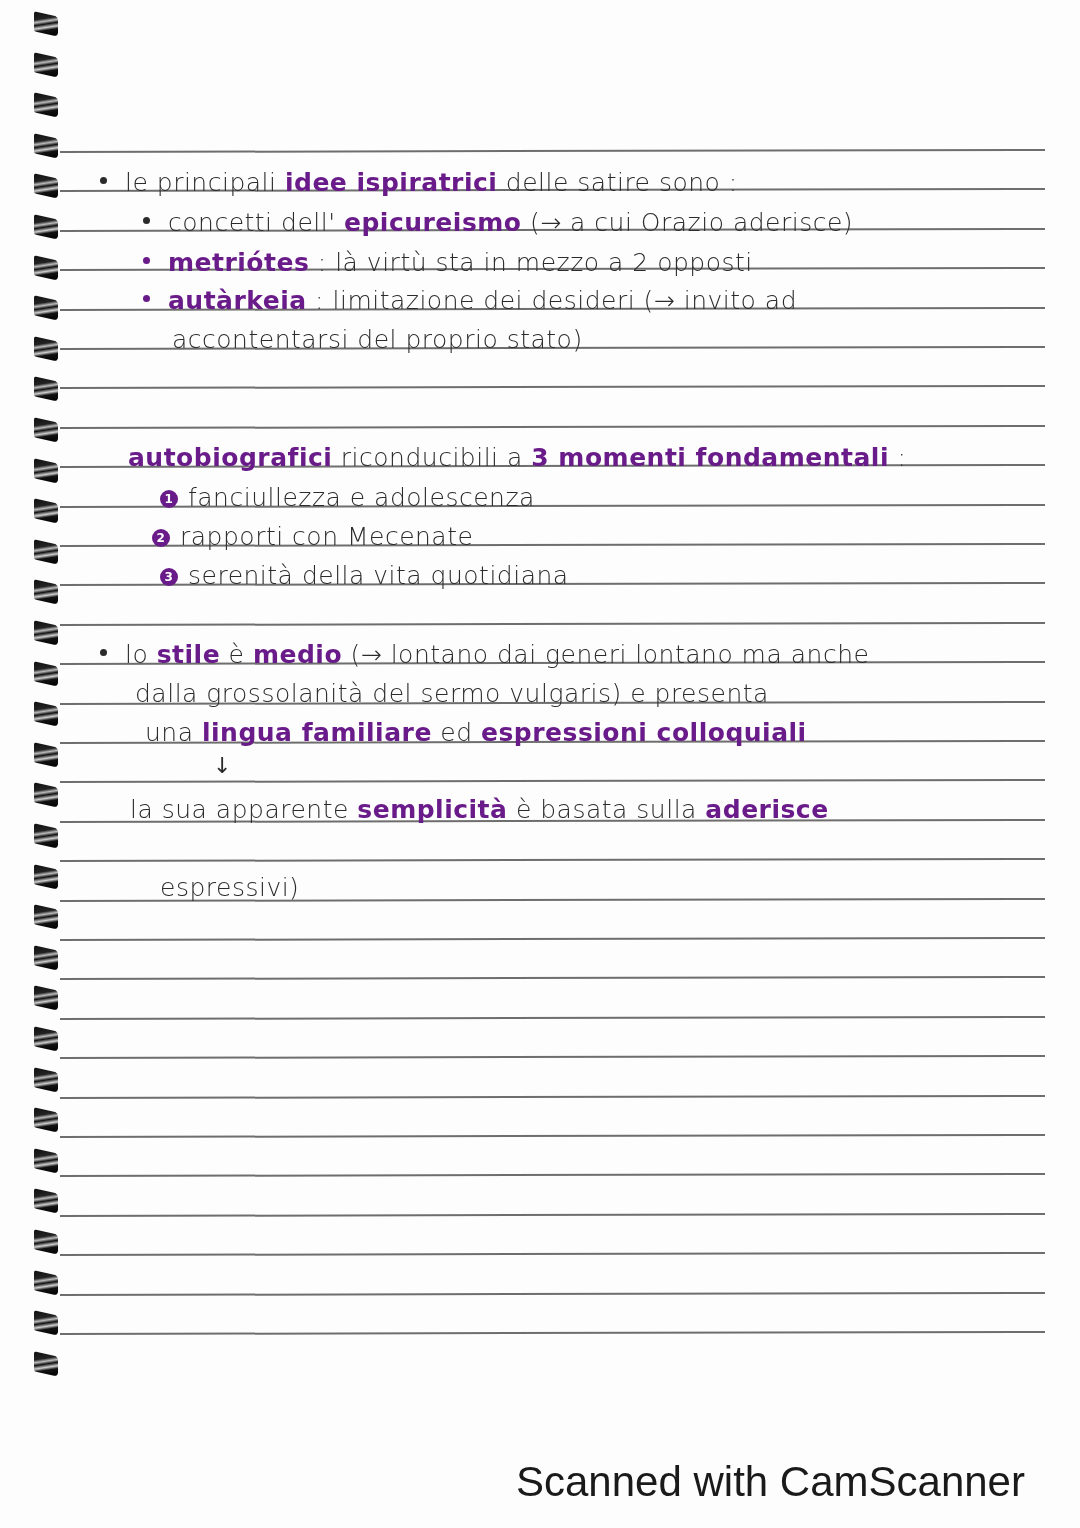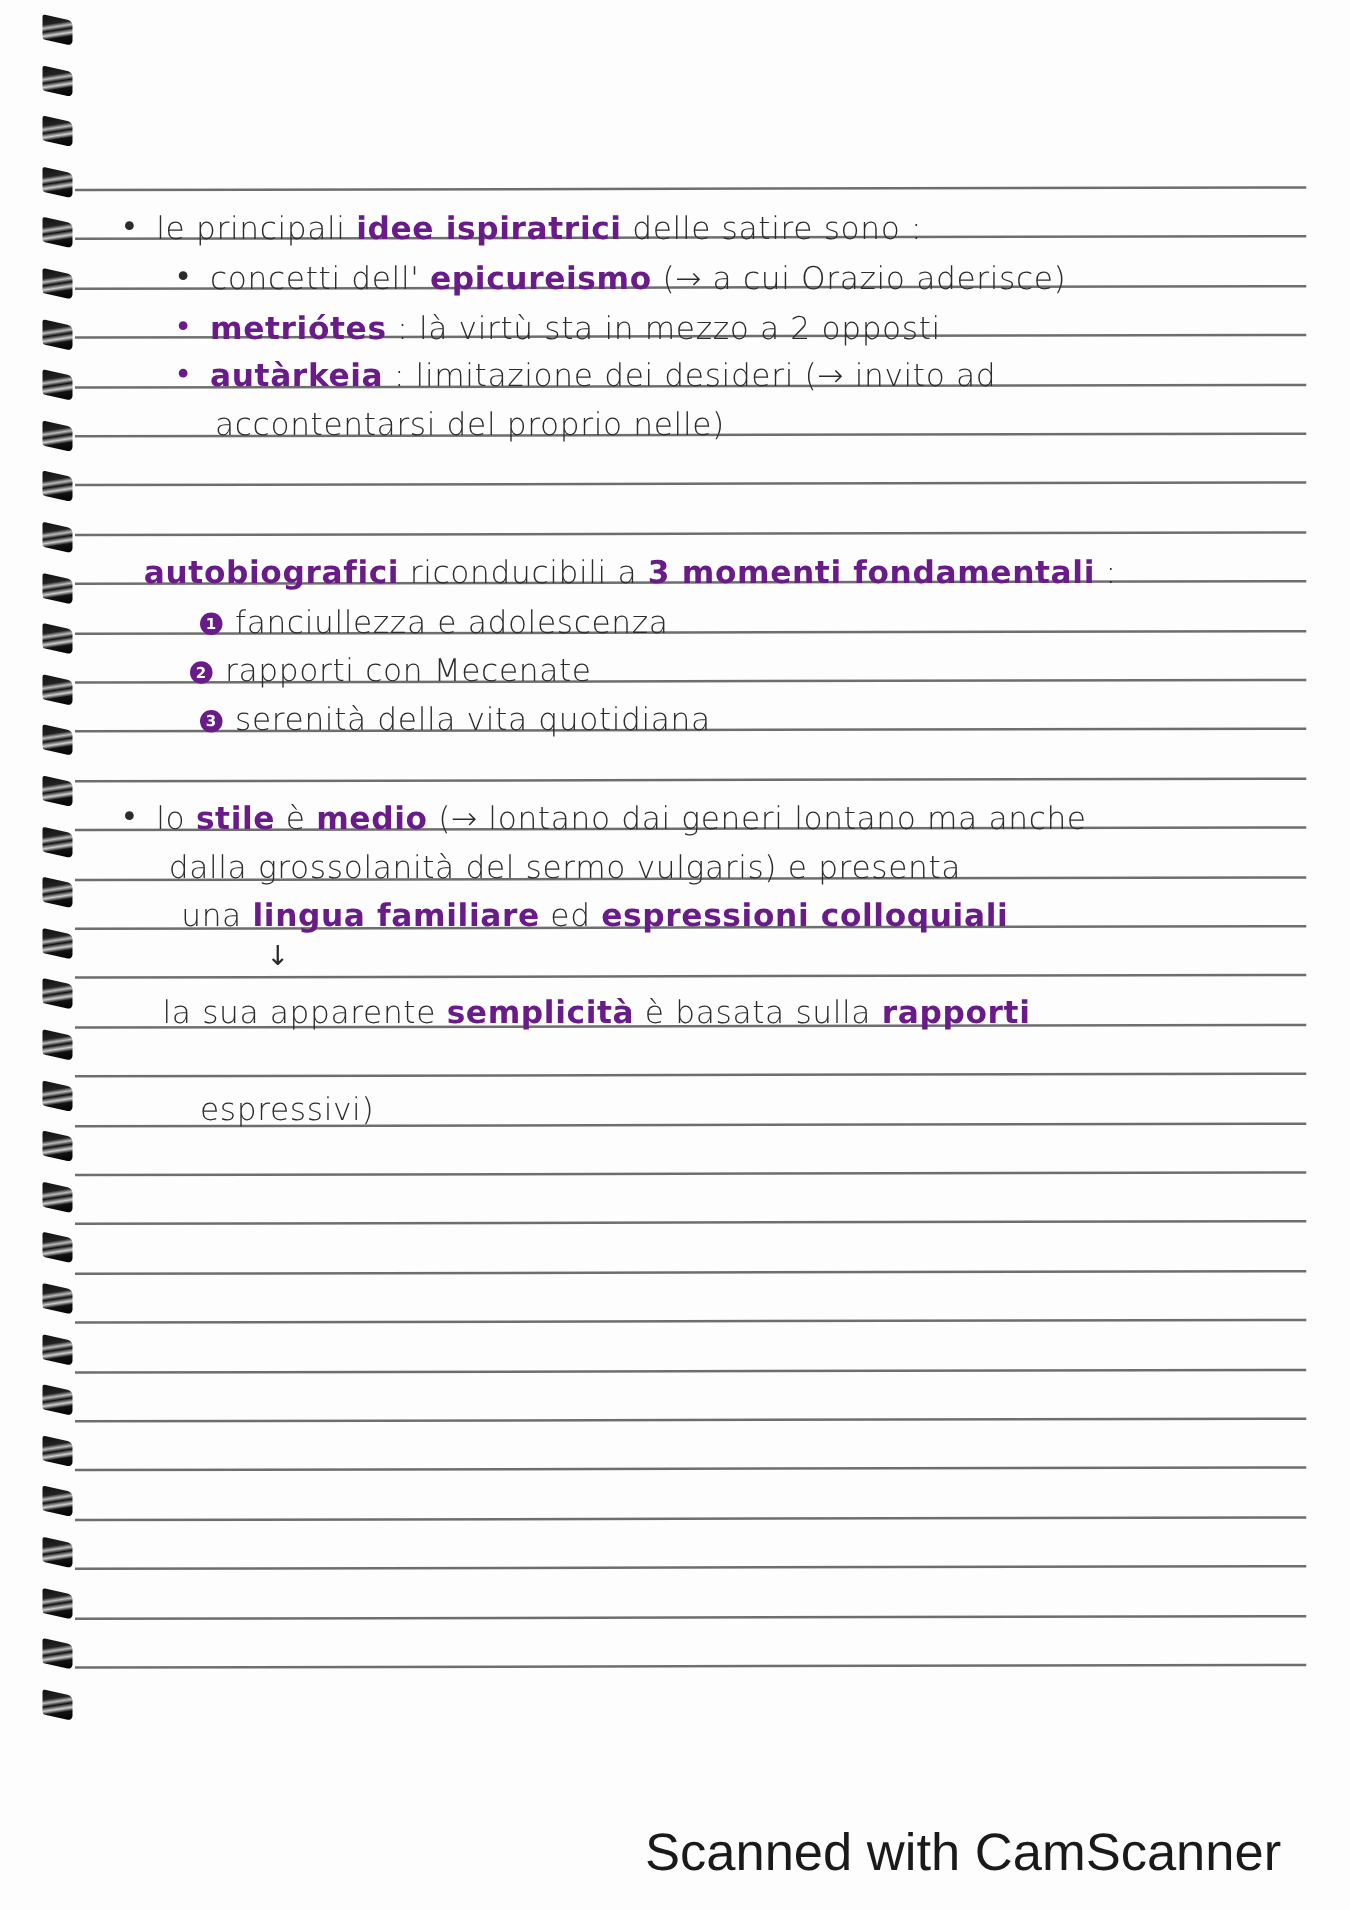--- a/index.html
+++ b/index.html
@@ -196,24 +196,24 @@
     </div>
 
     <div class="line" style="left:143px; top:248px;">
       <span class="bullet purple"></span><span class="hl">metriótes</span><span> : là virtù sta in mezzo a 2 opposti</span>
     </div>
 
     <div class="line" style="left:143px; top:286px;">
       <span class="bullet purple"></span><span class="hl">autàrkeia</span><span> : limitazione dei desideri (→ invito ad</span>
     </div>
 
-    <div class="line" style="left:172px; top:325px;">accontentarsi del proprio nelle)</div>
-
-
-    <div class="line" style="left:115px; top:443px;">
+    <div class="line" style="left:172px; top:325px;">accontentarsi del proprio stato)</div>
+
+
+    <div class="line" style="left:128px; top:443px;">
       <span class="hl">autobiografici</span><span> riconducibili a </span><span class="hl">3 momenti fondamentali</span><span> :</span>
     </div>
 
     <div class="line" style="left:160px; top:483px;">
       <span class="num">1</span><span>fanciullezza e adolescenza</span>
     </div>
 
     <div class="line" style="left:152px; top:522px;">
       <span class="num">2</span><span>rapporti con Mecenate</span>
     </div>
@@ -228,21 +228,21 @@
 
     <div class="line" style="left:145px; top:718px;">
       <span>una </span><span class="hl">lingua familiare</span><span> ed </span><span class="hl">espressioni colloquiali</span>
     </div>
 
     <div class="line" style="left:135px; top:679px;">dalla grossolanità del sermo vulgaris) e presenta</div>
 
     <div class="arrow-down" style="left:213px; top:753px;">↓</div>
 
     <div class="line" style="left:130px; top:795px;">
-      <span>la sua apparente </span><span class="hl">semplicità</span><span> è basata sulla </span><span class="hl">rapporti</span>
+      <span>la sua apparente </span><span class="hl">semplicità</span><span> è basata sulla </span><span class="hl">aderisce</span>
     </div>
 
 
     <div class="line" style="left:160px; top:873px;">espressivi)</div>
 
   </div>
 
   <div class="watermark">Scanned with CamScanner</div>
 </div>
 

